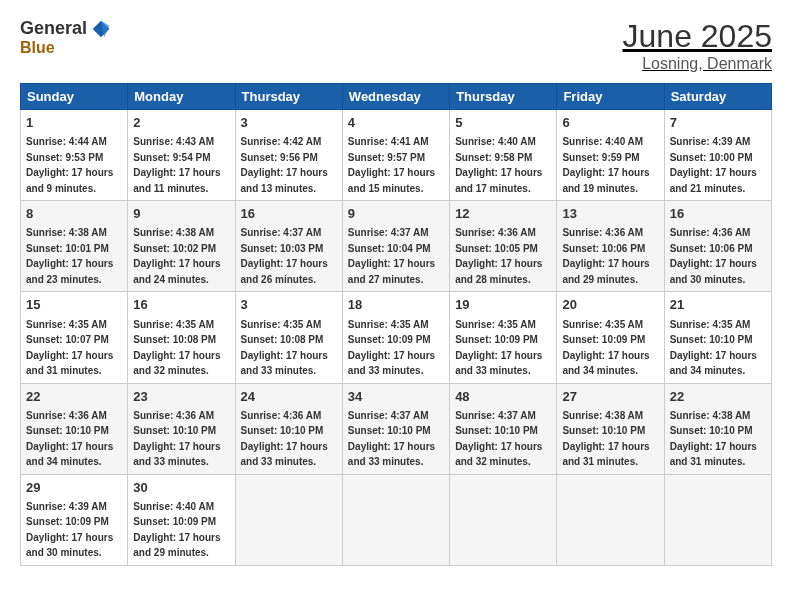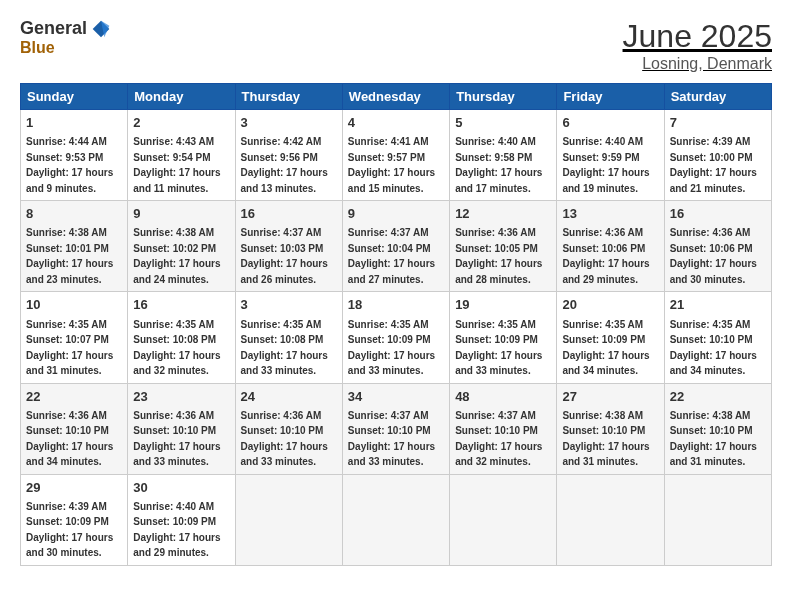--- a/index.html
+++ b/index.html
@@ -153,21 +153,21 @@
         <tr>
           <td><span class="day-number">8</span><span class="day-info">Sunrise: 4:38 AM<br>Sunset: 10:01 PM<br>Daylight: 17 hours and 23 minutes.</span></td>
           <td><span class="day-number">9</span><span class="day-info">Sunrise: 4:38 AM<br>Sunset: 10:02 PM<br>Daylight: 17 hours and 24 minutes.</span></td>
           <td><span class="day-number">16</span><span class="day-info">Sunrise: 4:37 AM<br>Sunset: 10:03 PM<br>Daylight: 17 hours and 26 minutes.</span></td>
           <td><span class="day-number">9</span><span class="day-info">Sunrise: 4:37 AM<br>Sunset: 10:04 PM<br>Daylight: 17 hours and 27 minutes.</span></td>
           <td><span class="day-number">12</span><span class="day-info">Sunrise: 4:36 AM<br>Sunset: 10:05 PM<br>Daylight: 17 hours and 28 minutes.</span></td>
           <td><span class="day-number">13</span><span class="day-info">Sunrise: 4:36 AM<br>Sunset: 10:06 PM<br>Daylight: 17 hours and 29 minutes.</span></td>
           <td><span class="day-number">16</span><span class="day-info">Sunrise: 4:36 AM<br>Sunset: 10:06 PM<br>Daylight: 17 hours and 30 minutes.</span></td>
         </tr>
         <tr>
-          <td><span class="day-number">10</span><span class="day-info">Sunrise: 4:35 AM<br>Sunset: 10:07 PM<br>Daylight: 17 hours and 31 minutes.</span></td>
+          <td><span class="day-number">15</span><span class="day-info">Sunrise: 4:35 AM<br>Sunset: 10:07 PM<br>Daylight: 17 hours and 31 minutes.</span></td>
           <td><span class="day-number">16</span><span class="day-info">Sunrise: 4:35 AM<br>Sunset: 10:08 PM<br>Daylight: 17 hours and 32 minutes.</span></td>
           <td><span class="day-number">3</span><span class="day-info">Sunrise: 4:35 AM<br>Sunset: 10:08 PM<br>Daylight: 17 hours and 33 minutes.</span></td>
           <td><span class="day-number">18</span><span class="day-info">Sunrise: 4:35 AM<br>Sunset: 10:09 PM<br>Daylight: 17 hours and 33 minutes.</span></td>
           <td><span class="day-number">19</span><span class="day-info">Sunrise: 4:35 AM<br>Sunset: 10:09 PM<br>Daylight: 17 hours and 33 minutes.</span></td>
           <td><span class="day-number">20</span><span class="day-info">Sunrise: 4:35 AM<br>Sunset: 10:09 PM<br>Daylight: 17 hours and 34 minutes.</span></td>
           <td><span class="day-number">21</span><span class="day-info">Sunrise: 4:35 AM<br>Sunset: 10:10 PM<br>Daylight: 17 hours and 34 minutes.</span></td>
         </tr>
         <tr>
           <td><span class="day-number">22</span><span class="day-info">Sunrise: 4:36 AM<br>Sunset: 10:10 PM<br>Daylight: 17 hours and 34 minutes.</span></td>
           <td><span class="day-number">23</span><span class="day-info">Sunrise: 4:36 AM<br>Sunset: 10:10 PM<br>Daylight: 17 hours and 33 minutes.</span></td>

